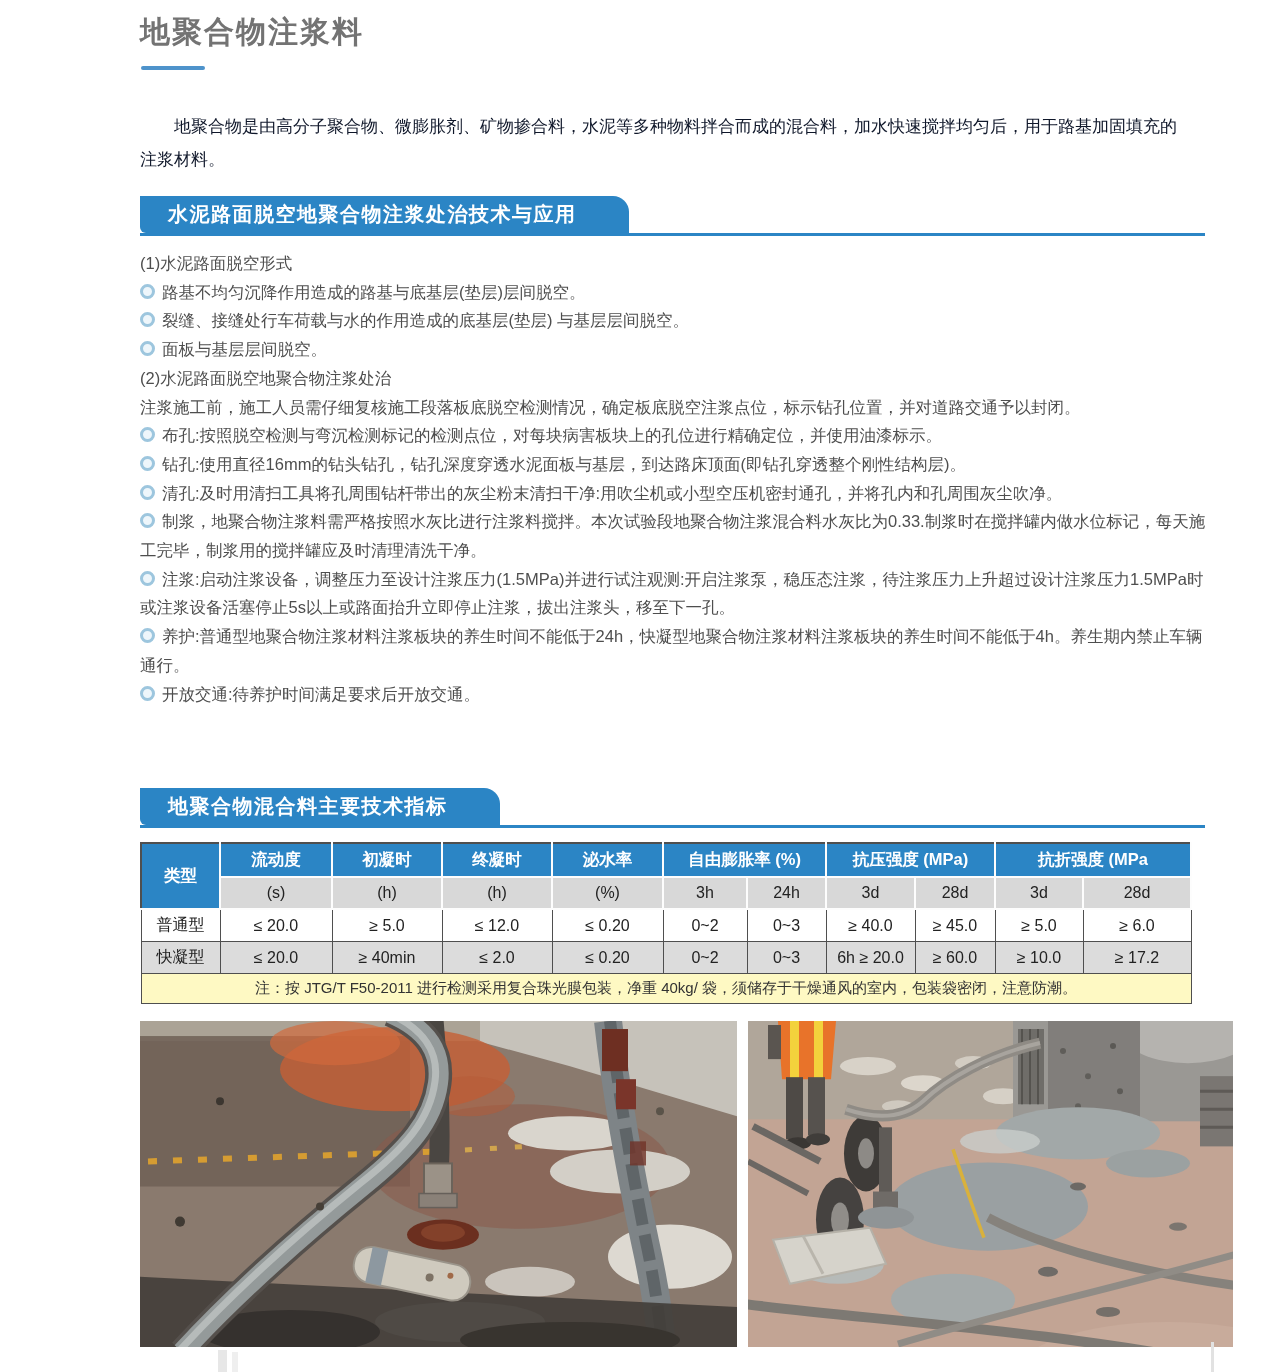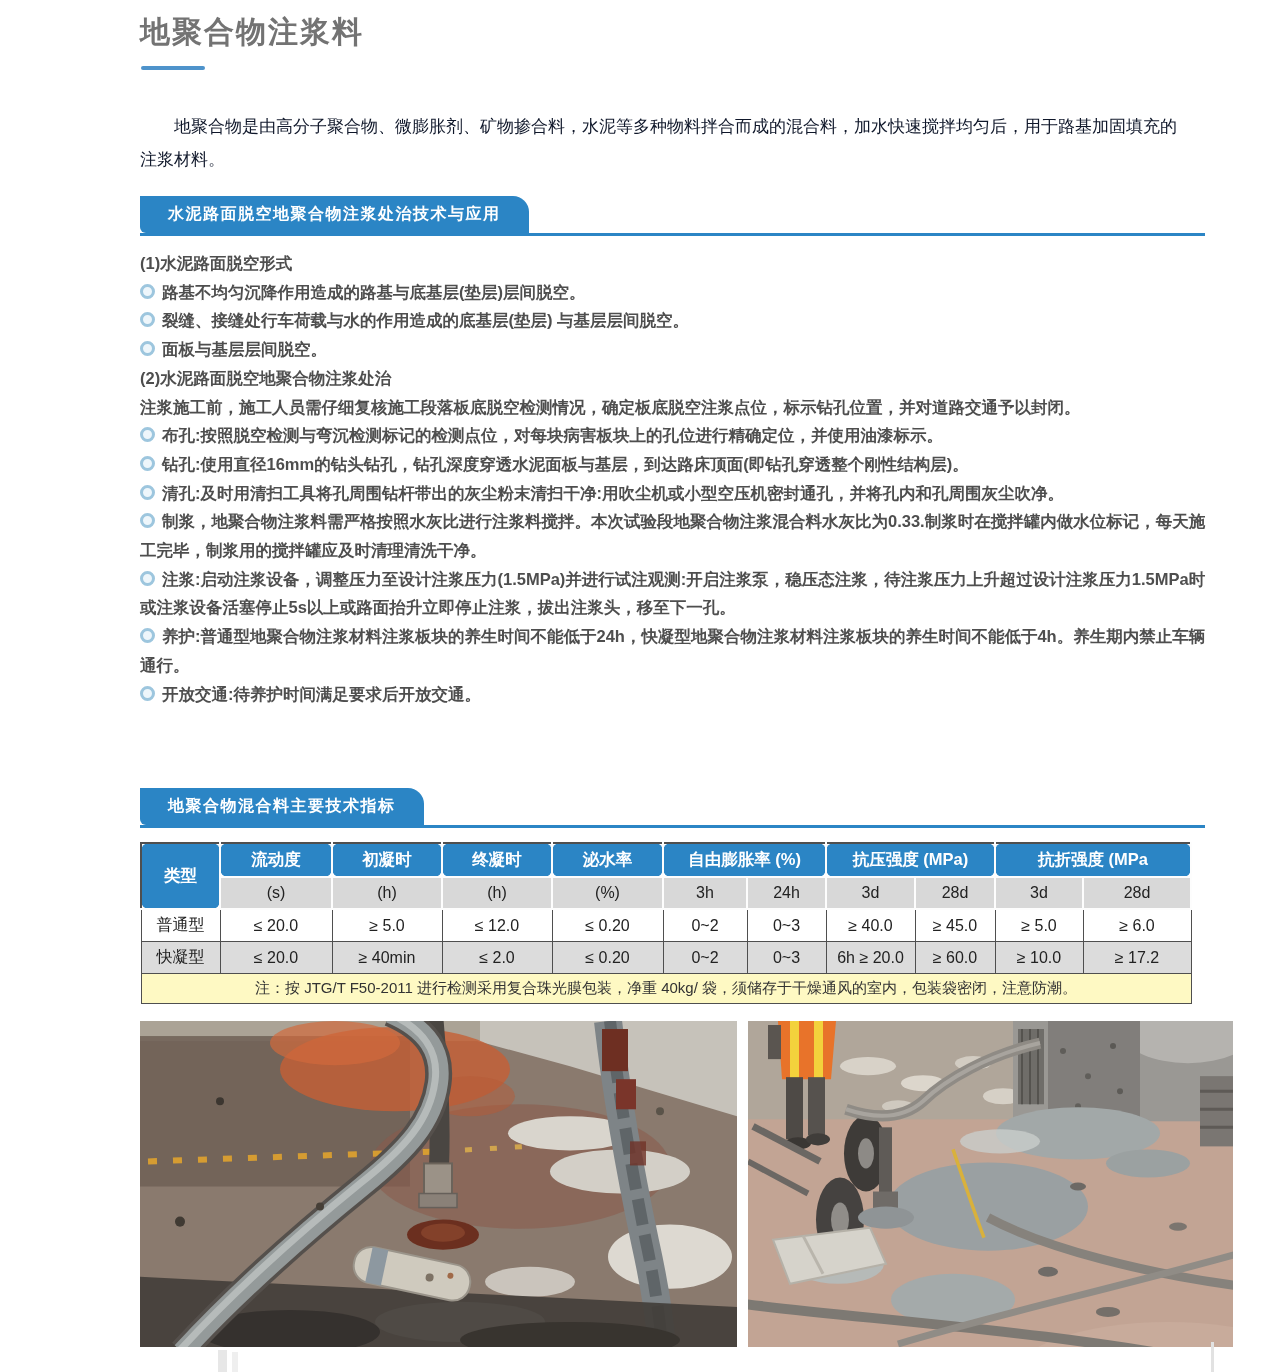--- a/index.html
+++ b/index.html
@@ -23,46 +23,46 @@
     font-size:17px;line-height:33px;color:#0f172a;text-indent:2em;
   }
   
   .section-head{
     left:140px;width:1065px;height:37px;
     border-bottom:3px solid #2b85c5;
   }
   .section-head .bar{
     position:absolute;left:0;top:0;height:37px;
     background:#2b85c5;border-radius:0 16px 0 6px;
-    display:flex;align-items:center;padding:0 28px 0 28px;box-sizing:border-box;
-    color:#ffffff;font-size:16px;font-weight:bold;letter-spacing:1.5px;
+    display:flex;align-items:center;padding:0 52px 0 28px;box-sizing:border-box;
+    color:#ffffff;font-size:20px;font-weight:bold;letter-spacing:1.5px;
   }
   #section1-head{top:196px;}
   #section2-head{top:788px;}
   
   .list{
     left:140px;top:249px;width:1066px;
     font-size:16.5px;line-height:28.7px;color:#4e4e4e;
   }
-  .list p{margin:0;font-weight:bold;}
+  .list p{margin:0;}
   .ring{
     display:inline-block;width:9px;height:9px;border-radius:50%;
     border:3px solid #9dc6de;background:#eef6fb;margin-right:7px;
     vertical-align:-1px;
   }
   
   .spec-table{
     left:140px;top:842px;width:1050px;border-collapse:collapse;table-layout:fixed;
     font-size:16px;color:#222;
   }
   .spec-table,.spec-table td{border:1px solid #4f4f4f;}
   .spec-table th{border:2px solid #fdfdfd;}
   .spec-table th.blue{
     background:#2b85c5;color:#ffffff;font-weight:bold;font-size:16.5px;
-    height:30px;border-top-color:#4f4f4f;border-radius:8px;
+    height:30px;border-top-color:#4f4f4f;
   }
   .spec-table th.corner{border-left-color:#4f4f4f;}
   .spec-table th.sub{
     background:#d8d8d8;color:#222;font-weight:normal;height:28px;
   }
   .spec-table td{height:29px;text-align:center;background:#ffffff;}
   .spec-table tr.alt td{background:#dcdcdc;}
   .spec-table td.note-cell{
     font-size:15px;height:27px;background:#fef9c3;color:#333;margin-top:9px;
   }

